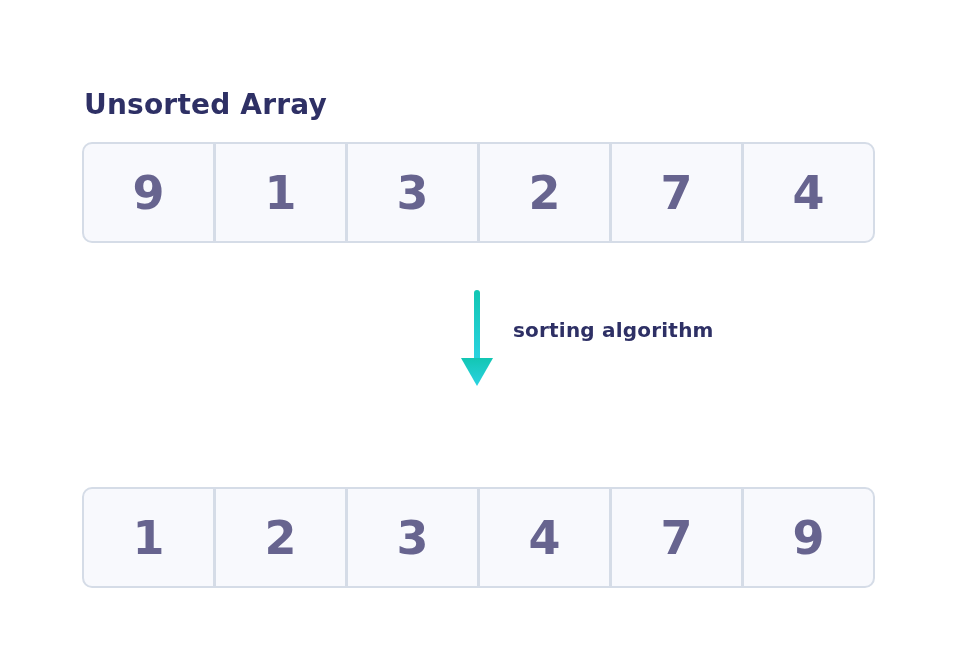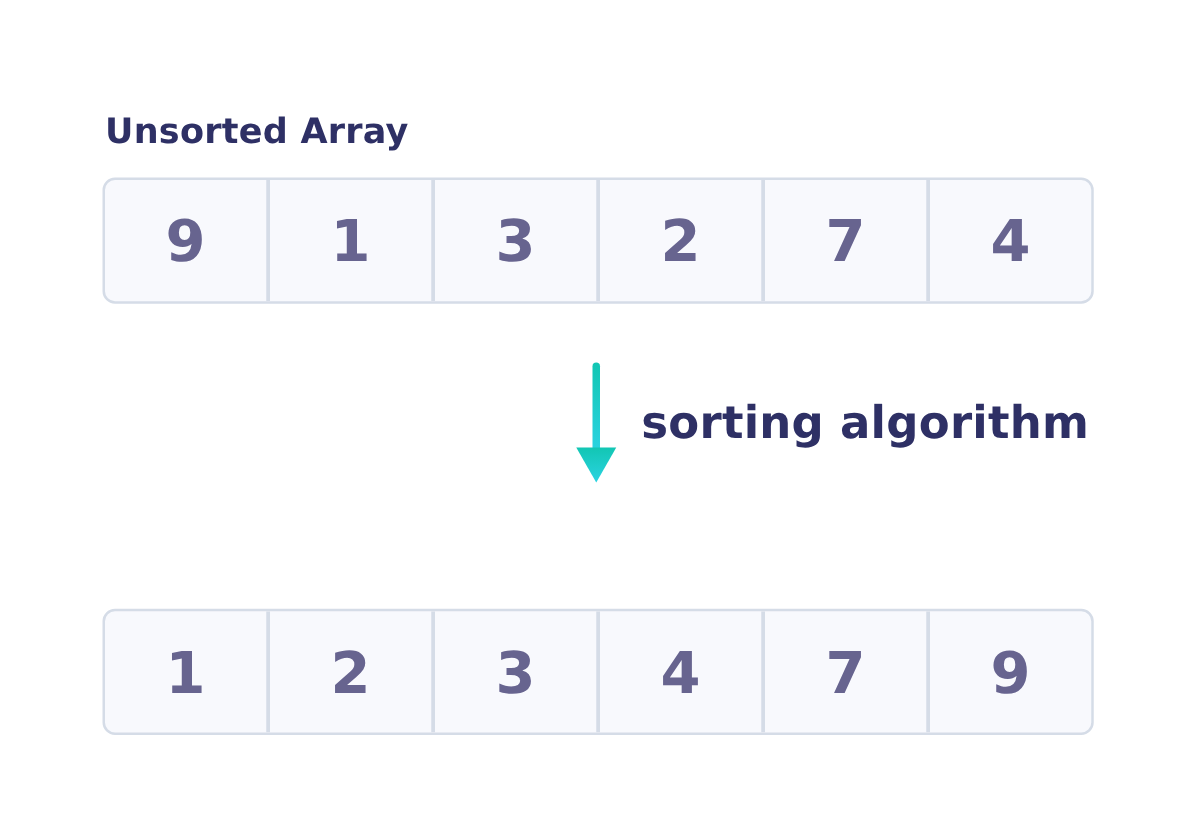--- a/index.html
+++ b/index.html
@@ -65,21 +65,21 @@
     left: 459px;
     top: 288px;
     width: 36px;
     height: 100px;
   }
 
   .arrow-label {
     position: absolute;
     left: 513px;
     top: 318px;
-    font-size: 36px;
+    font-size: 20px;
     font-weight: bold;
     letter-spacing: 0.2px;
     color: var(--title-color);
     white-space: nowrap;
   }
 </style>
 </head>
 <body>
 
 <div class="canvas">

